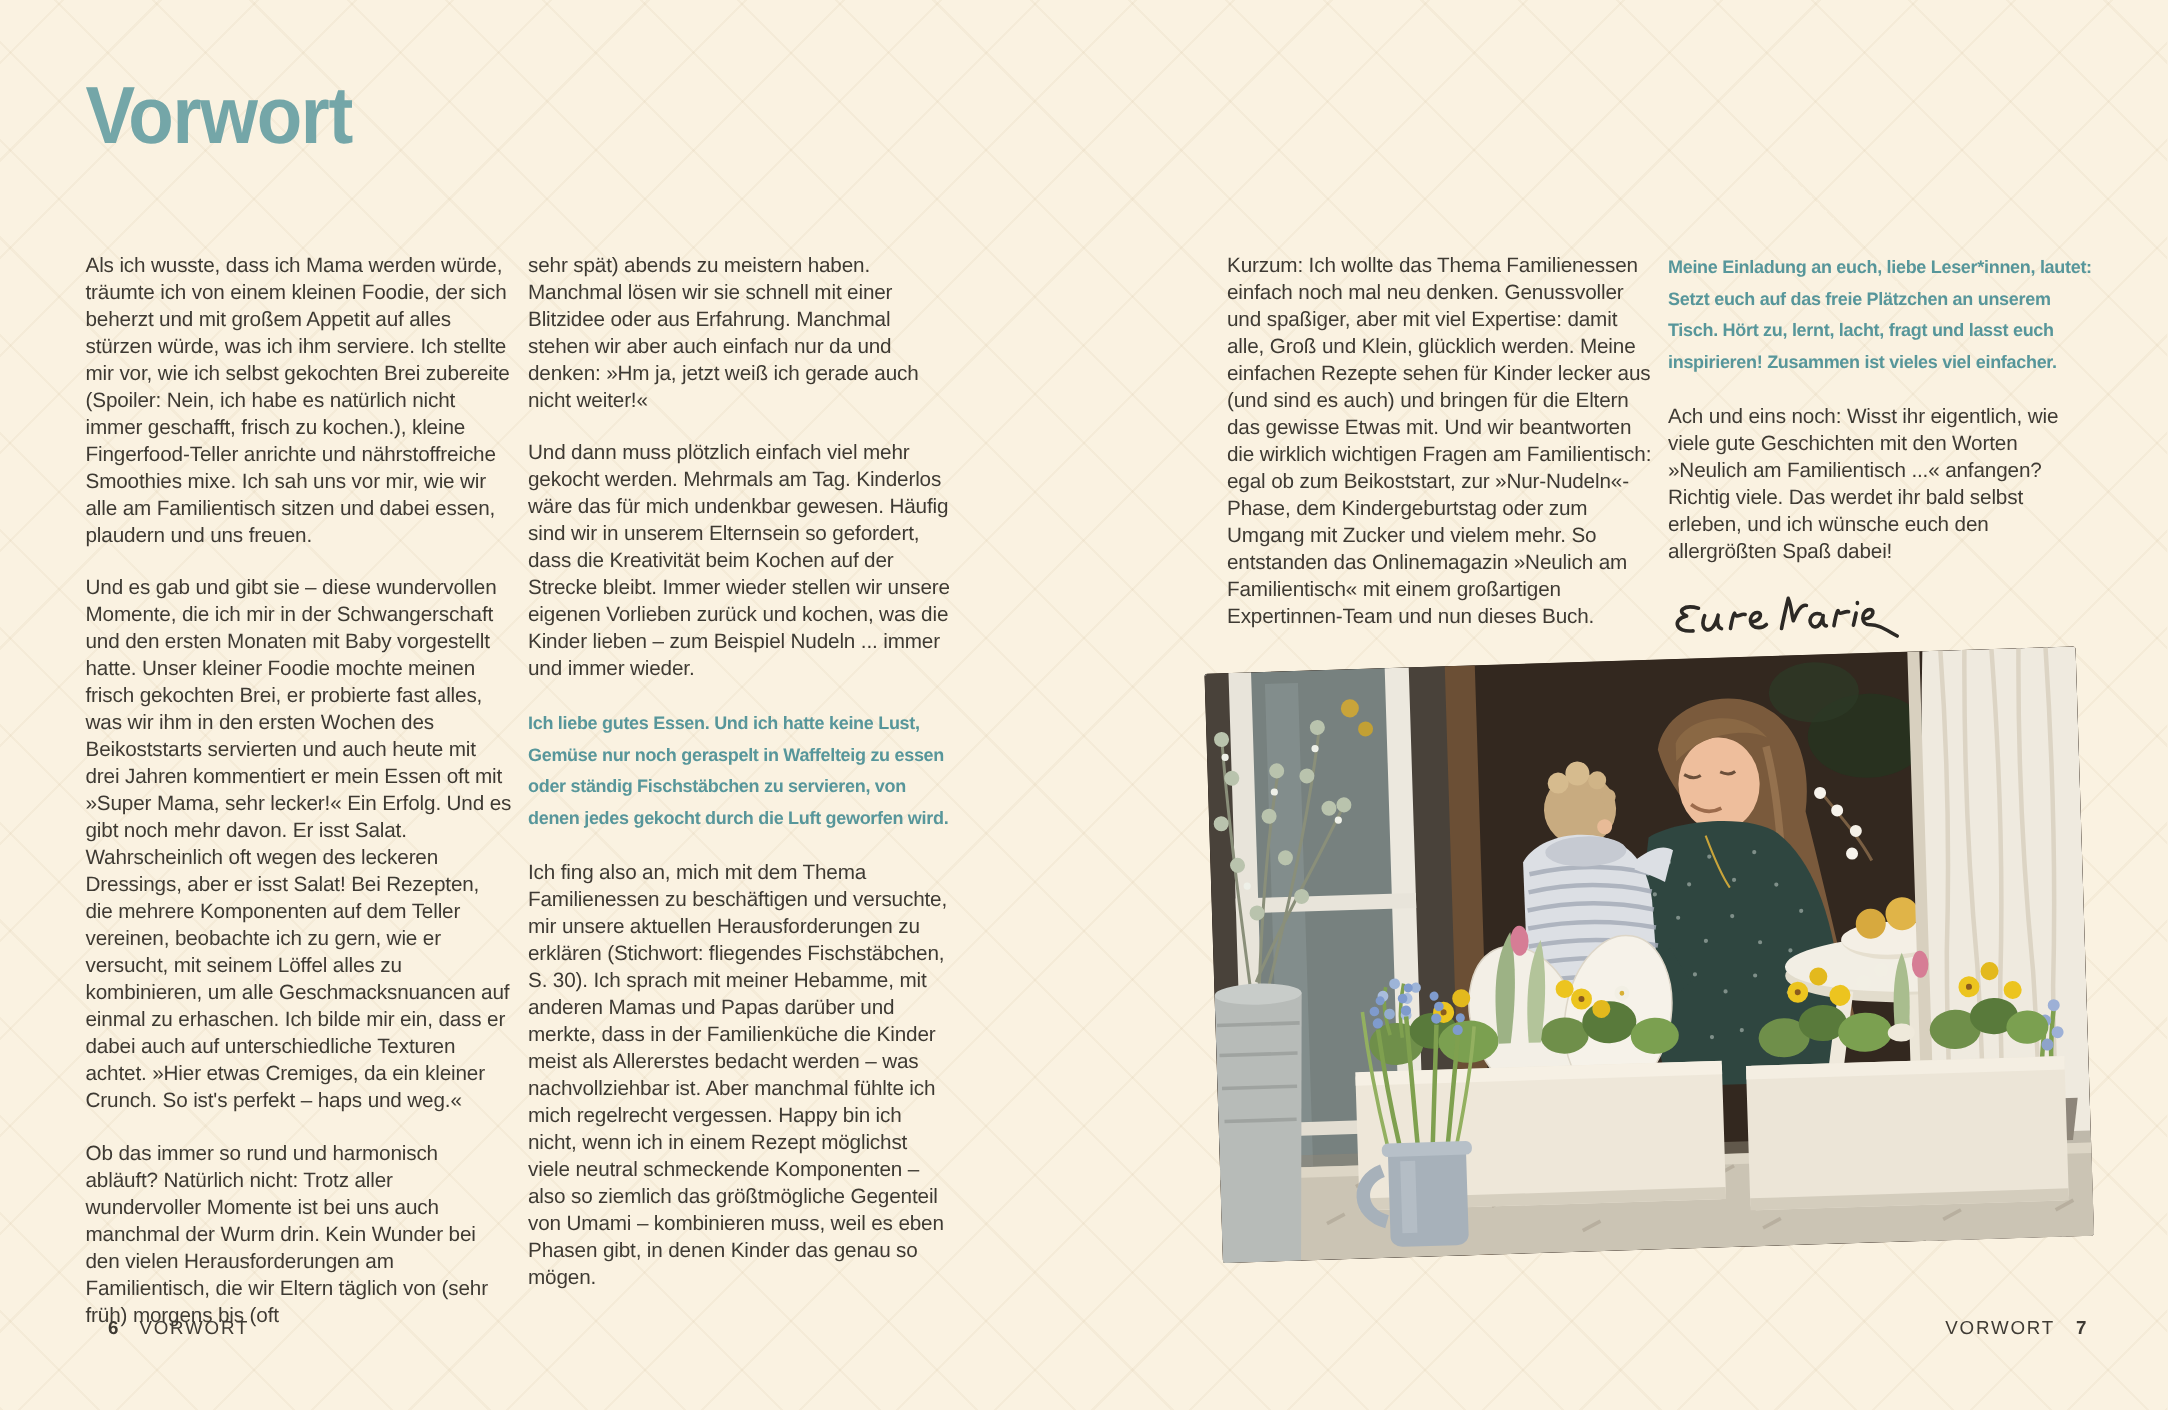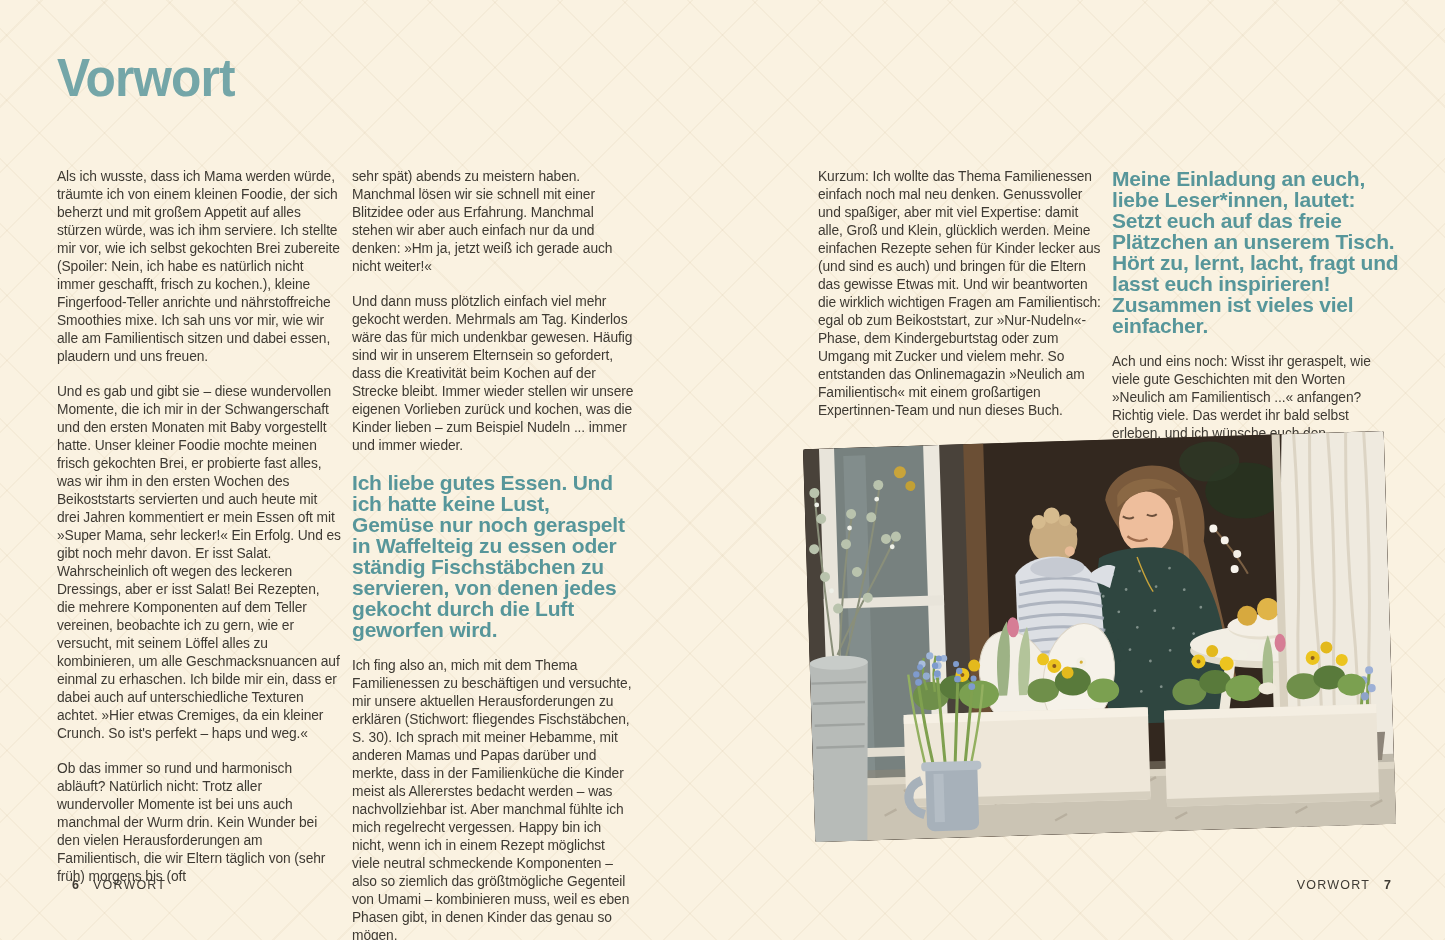--- a/index.html
+++ b/index.html
@@ -25,21 +25,21 @@
     position:absolute;top:148px;width:284px;
     font-size:13.8px;line-height:18px;letter-spacing:-0.1px;margin-top:20px;
   }
   .col p{margin:0 0 17px 0;}
   .col1{left:57px;}
   .col2{left:352px;}
   .col3{left:818px;width:288px;}
   .col4{left:1112px;width:288px;}
   .callout{
     color:#57969a;font-weight:bold;
-    font-size:21px;line-height:21px;letter-spacing:-0.2px;
+    font-size:12px;line-height:21px;letter-spacing:-0.2px;
   }
   .signature{margin-top:8px;transform:rotate(-1.5deg);transform-origin:left top;}
   .signature .sr{position:absolute;width:1px;height:1px;overflow:hidden;clip-path:inset(50%);opacity:0;}
   .photo{
     position:absolute;left:809px;top:440px;width:581px;height:393px;
     transform:rotate(-1.8deg);overflow:hidden;border-radius:2px;
     background:#362b22;
   }
   .photo svg{display:block;width:100%;height:100%;}
   .footer{position:absolute;top:878px;font-size:12.5px;color:#3e3a33;}
@@ -67,21 +67,21 @@
   <p class="callout">Ich liebe gutes Essen. Und ich hatte keine Lust, Gemüse nur noch geraspelt in Waffelteig zu essen oder ständig Fischstäbchen zu servieren, von denen jedes gekocht durch die Luft geworfen wird.</p>
   <p>Ich fing also an, mich mit dem Thema Familienessen zu beschäftigen und versuchte, mir unsere aktuellen Herausforderungen zu erklären (Stichwort: fliegendes Fischstäbchen, S. 30). Ich sprach mit meiner Hebamme, mit anderen Mamas und Papas darüber und merkte, dass in der Familienküche die Kinder meist als Allererstes bedacht werden – was nachvollziehbar ist. Aber manchmal fühlte ich mich regelrecht vergessen. Happy bin ich nicht, wenn ich in einem Rezept möglichst viele neutral schmeckende Komponenten – also so ziemlich das größtmögliche Gegenteil von Umami – kombinieren muss, weil es eben Phasen gibt, in denen Kinder das genau so mögen.</p>
 </div>
 
 <div class="col col3">
   <p>Kurzum: Ich wollte das Thema Familienessen einfach noch mal neu denken. Genussvoller und spaßiger, aber mit viel Expertise: damit alle, Groß und Klein, glücklich werden. Meine einfachen Rezepte sehen für Kinder lecker aus (und sind es auch) und bringen für die Eltern das gewisse Etwas mit. Und wir beantworten die wirklich wichtigen Fragen am Familientisch: egal ob zum Beikoststart, zur »Nur-Nudeln«-Phase, dem Kindergeburtstag oder zum Umgang mit Zucker und vielem mehr. So entstanden das Onlinemagazin »Neulich am Familientisch« mit einem großartigen Expertinnen-Team und nun dieses Buch.</p>
 </div>
 
 <div class="col col4">
   <p class="callout">Meine Einladung an euch, liebe Leser*innen, lautet: Setzt euch auf das freie Plätzchen an unserem Tisch. Hört zu, lernt, lacht, fragt und lasst euch inspirieren! Zusammen ist vieles viel einfacher.</p>
-  <p>Ach und eins noch: Wisst ihr geraspelt, wie viele gute Geschichten mit den Worten »Neulich am Familientisch ...« anfangen? Richtig viele. Das werdet ihr bald selbst erleben, und ich wünsche euch den allergrößten Spaß dabei!</p>
+  <p>Ach und eins noch: Wisst ihr eigentlich, wie viele gute Geschichten mit den Worten »Neulich am Familientisch ...« anfangen? Richtig viele. Das werdet ihr bald selbst erleben, und ich wünsche euch den allergrößten Spaß dabei!</p>
   <div class="signature">
     <span class="sr">Eure Marie</span>
     <svg viewBox="0 0 160 48" width="160" height="48" aria-hidden="true">
       <g fill="none" stroke="#2c2925" stroke-width="2.4" stroke-linecap="round" stroke-linejoin="round">
         <path d="M20,12 C10,9 5,14 12,17 C2,19 4,28 16,27"></path>
         <path d="M24,17 C21,24 24,28 28,26 C31,24 32,20 33,17 C32,21 32,25 35,26"></path>
         <path d="M41,26 C42,21 43,17 44,16 C45,20 48,16 51,17"></path>
         <path d="M56,22 C62,21 63,15 58,16 C53,18 53,26 60,26 C62,26 64,25 65,24"></path>
         <path d="M75,27 C77,18 79,11 80,7 C82,12 82,18 83,22 C86,15 89,11 92,12"></path>
         <path d="M101,18 C95,16 92,23 96,26 C99,28 102,24 103,19 C102,23 103,26 105,26"></path>

